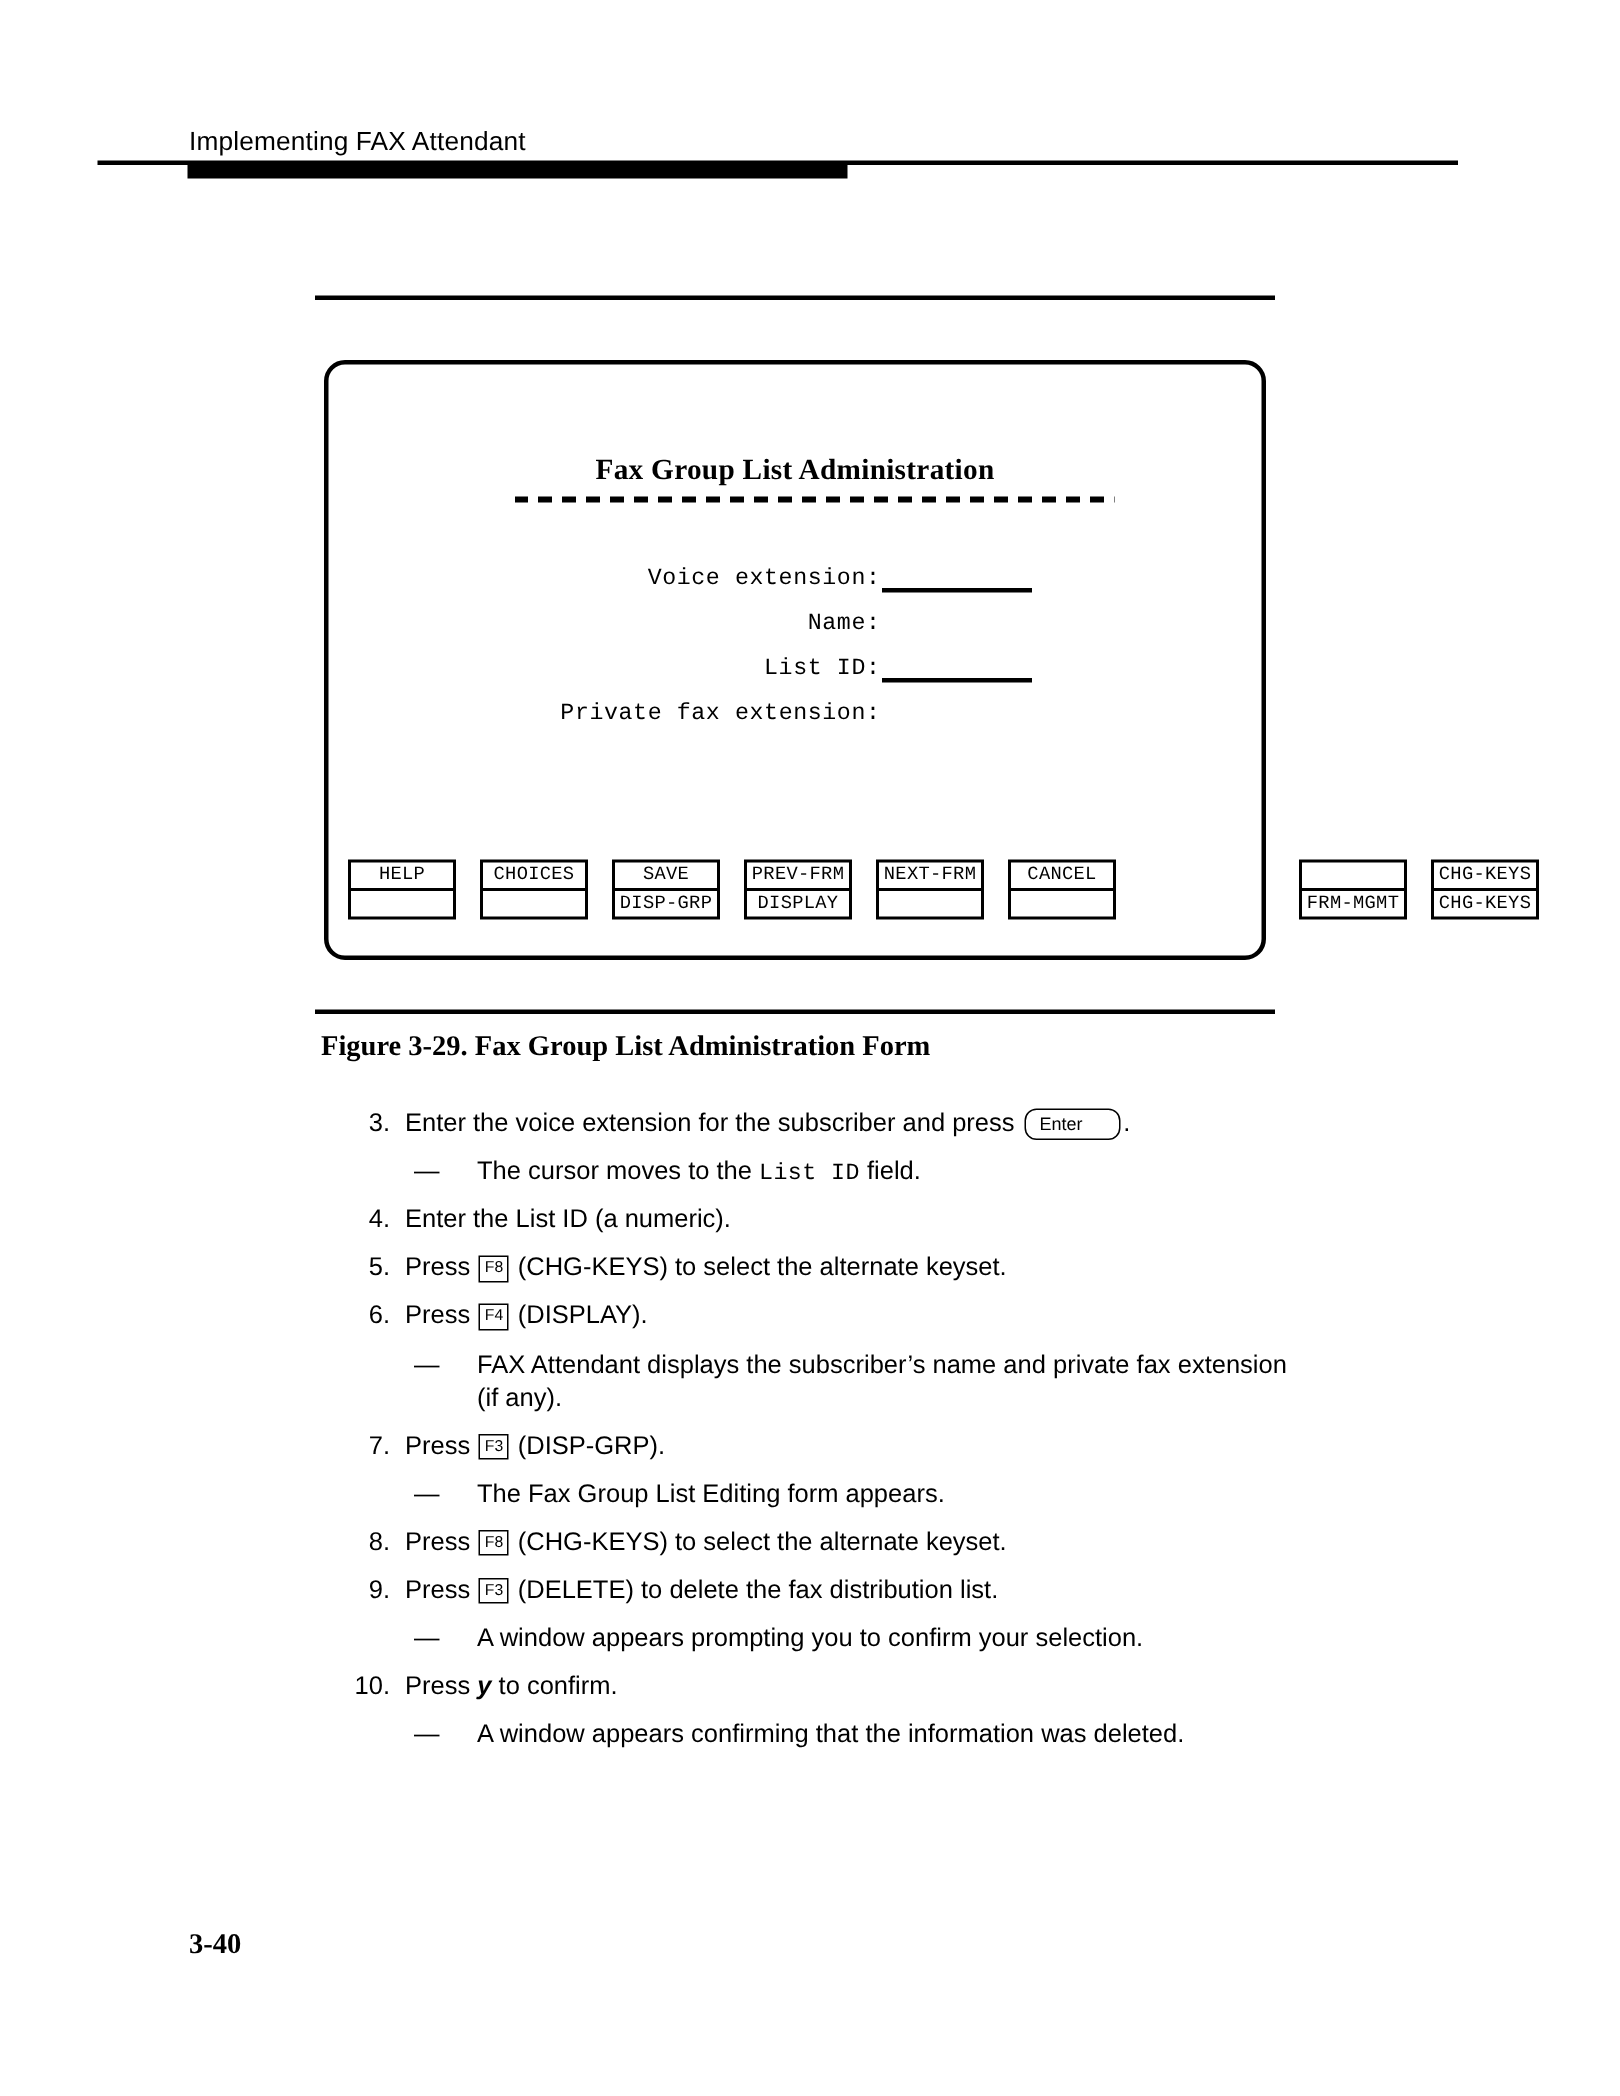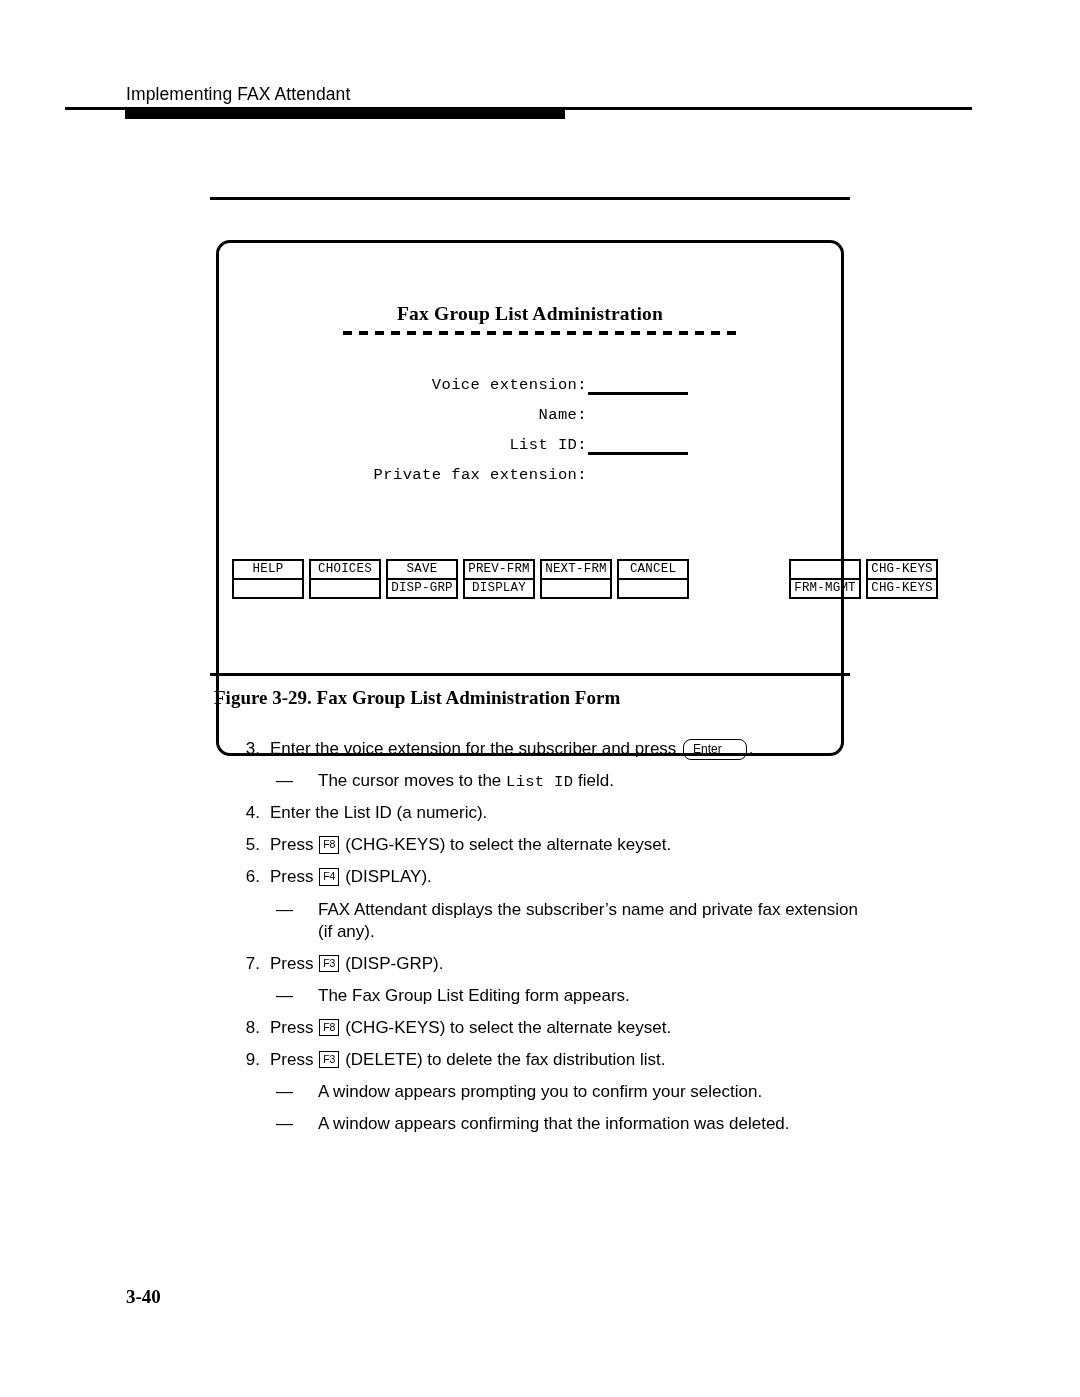--- a/index.html
+++ b/index.html
@@ -51,21 +51,21 @@
     background: #000;
   }
   .fig-rule-top { top: 197px; }
   .fig-rule-bottom { top: 673px; }
 
   .screen-box {
     position: absolute;
     left: 216px;
     top: 240px;
     width: 628px;
-    height: 516px;
+    height: 400px;
     border: 3px solid #000;
     border-radius: 14px;
     box-sizing: border-box;
   }
 
   .screen-title {
     position: absolute;
     left: 0;
     right: 0;
     top: 60px;
@@ -115,23 +115,23 @@
     top: 16px;
     width: 100px;
     height: 3px;
     background: #000;
   }
 
   
   .fkeys {
     position: absolute;
     left: 13px;
-    top: 316px;
+    top: 330px;
     display: flex;
-    gap: 5px;
+    gap: 16px;
   }
   .fkey {
     border: 2.5px solid #000;
     box-sizing: border-box;
     width: 72px;
   }
   .fkey-cell {
     height: 17px;
     line-height: 17px;
     text-align: center;
@@ -340,19 +340,23 @@
       <span class="step-body"><span>Press </span><span class="key-fn">F8</span><span> (CHG-KEYS) to select the alternate keyset.</span></span>
     </div>
     <div class="step">
       <span class="step-num">9.</span>
       <span class="step-body"><span>Press </span><span class="key-fn">F3</span><span> (DELETE) to delete the fax distribution list.</span></span>
     </div>
     <div class="sub">
       <span class="sub-dash">—</span>
       <span class="step-body"><span>A window appears prompting you to confirm your selection.</span></span>
     </div>
+    <div class="step">
+      <span class="step-num">10.</span>
+      <span class="step-body"><span>Press </span><span class="bold-italic">y</span><span> to confirm.</span></span>
+    </div>
     <div class="sub">
       <span class="sub-dash">—</span>
       <span class="step-body"><span>A window appears confirming that the information was deleted.</span></span>
     </div>
   </div>
 
 <div class="folio">3-40</div>
 
 </body></html>

